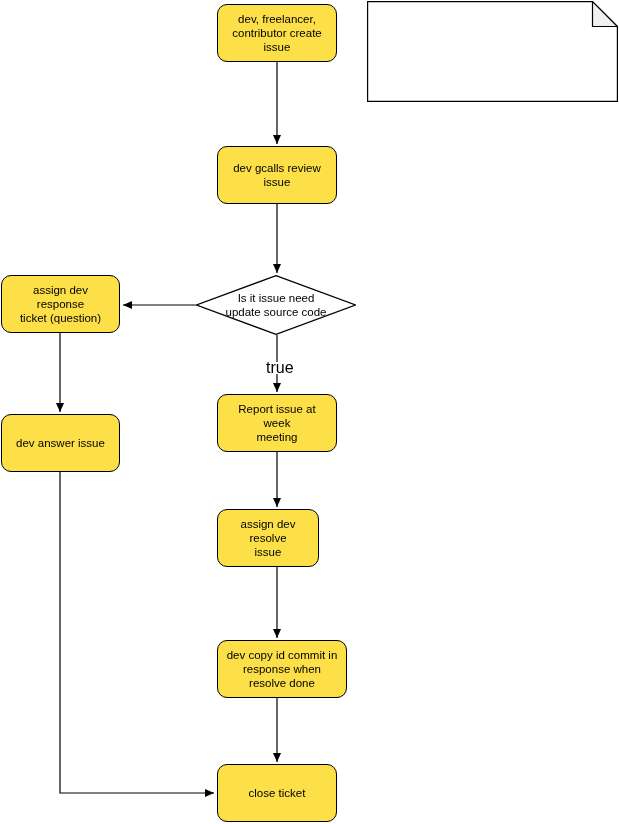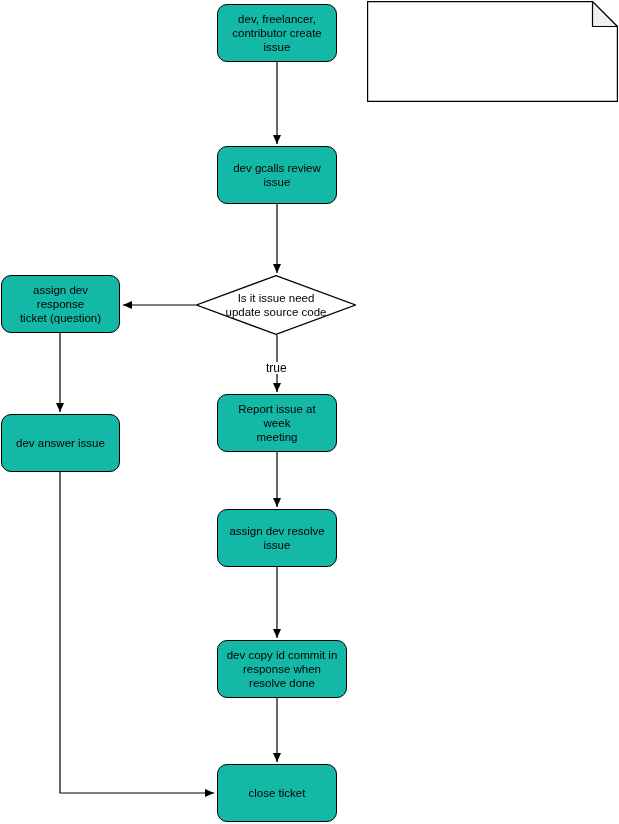--- a/index.html
+++ b/index.html
@@ -23,21 +23,21 @@
     left: 0;
     top: 0;
     width: 619px;
     height: 824px;
     pointer-events: none;
   }
   .node {
     position: absolute;
     box-sizing: border-box;
     border: 1px solid #000000;
-    background: #14b8a6;
+    background: #fde047;
     display: flex;
     align-items: center;
     justify-content: center;
     text-align: center;
     font-size: 11.5px;
     line-height: 14px;
     color: #000000;
   }
   .process {
     border-radius: 10px;
@@ -87,21 +87,21 @@
     margin: 0 0 1px 0;
   }
   .note-shape {
     position: absolute;
     left: 0;
     top: 0;
     z-index: 1;
   }
   .edge-label {
     position: absolute;
-    font-size: 12px;
+    font-size: 16px;
     line-height: 12px;
     color: #000000;
     background: #ffffff;
     padding: 0 2px;
     white-space: nowrap;
   }
 </style>
 </head>
 <body>
 
@@ -159,21 +159,21 @@
 
   <div class="node process" style="left:1px; top:414px; width:119px; height:58px;">
     <span class="label">dev answer issue</span>
   </div>
 
   <div class="node process" style="left:217px; top:394px; width:120px; height:58px;">
     <span class="label">Report issue at week
 meeting</span>
   </div>
 
-  <div class="node process" style="left:217px; top:509px; width:120px; height:58px;">
+  <div class="node process" style="left:217px; top:509px; width:102px; height:58px;">
     <span class="label">assign dev resolve
 issue</span>
   </div>
 
   <div class="node process" style="left:217px; top:640px; width:130px; height:58px;">
     <span class="label">dev copy id commit in
 response when
 resolve done</span>
   </div>
 

